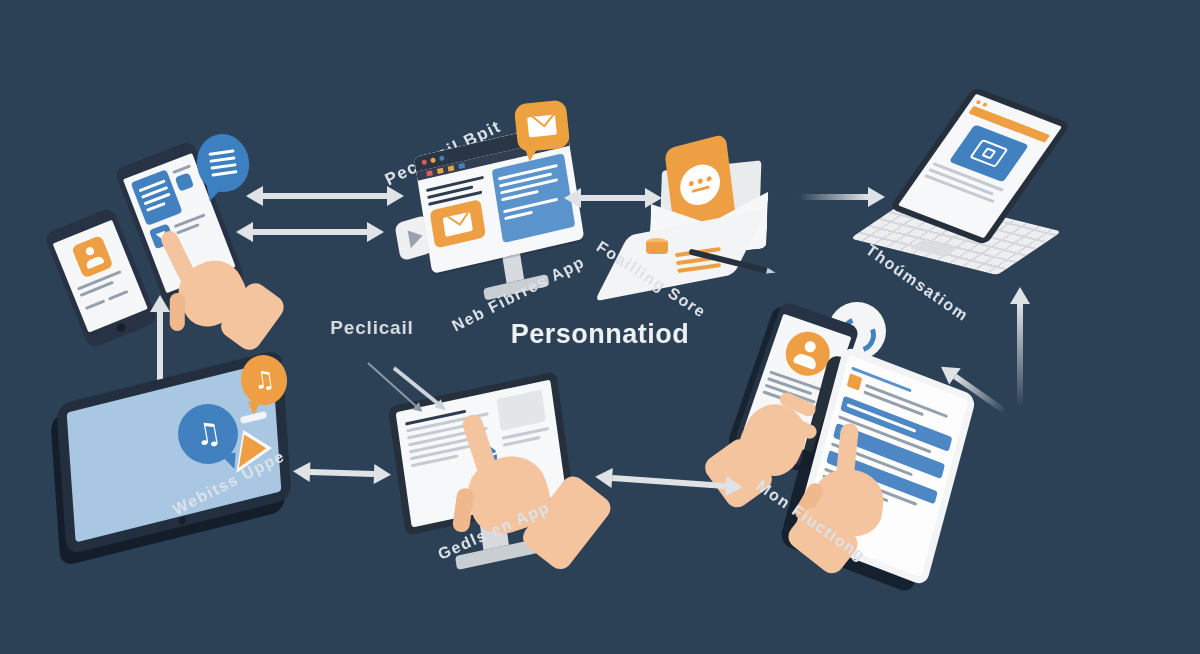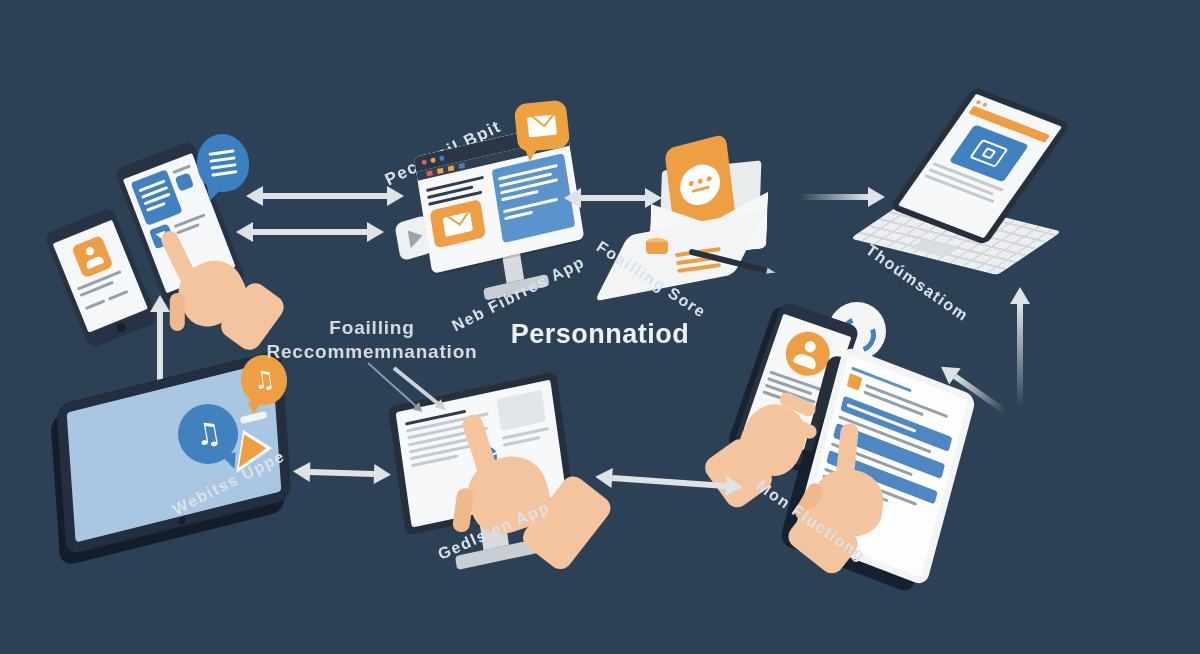--- a/index.html
+++ b/index.html
@@ -416,22 +416,21 @@
   <i class="hl"></i>
     <span class="sh"></span>
     <i class="hr"></i>
 </div>
 
 <div class="title">
   <span style="display:block;">Personnatiod</span>
 </div>
 
 <div class="annot">
-  <span style="display:block;">Foailling</span>
-  <span style="display:block;">Reccommemnanation</span>
+  <span style="display:block;">Peclicail</span>
 </div>
 
 <div class="thin-arr" style="left:368px;top:362px;width:64px;height:2px;background:#8d99a6;transform:rotate(42deg);">
   <i style="border-left:9px solid #8d99a6;"></i>
 </div>
 <div class="thin-arr" style="left:394px;top:366px;width:58px;height:4px;background:#ccd3d9;transform:rotate(39deg);">
   <i style="border-left:11px solid #ccd3d9;"></i>
 </div>
 
 </body></html>

